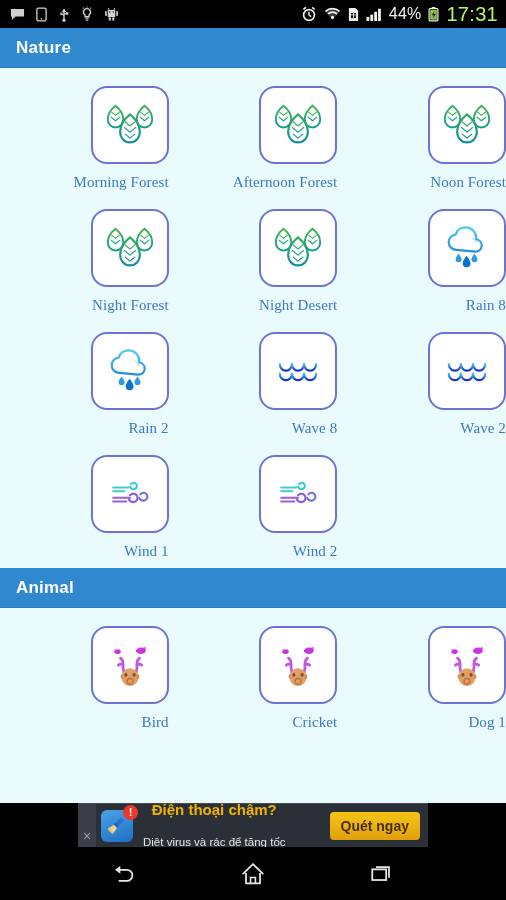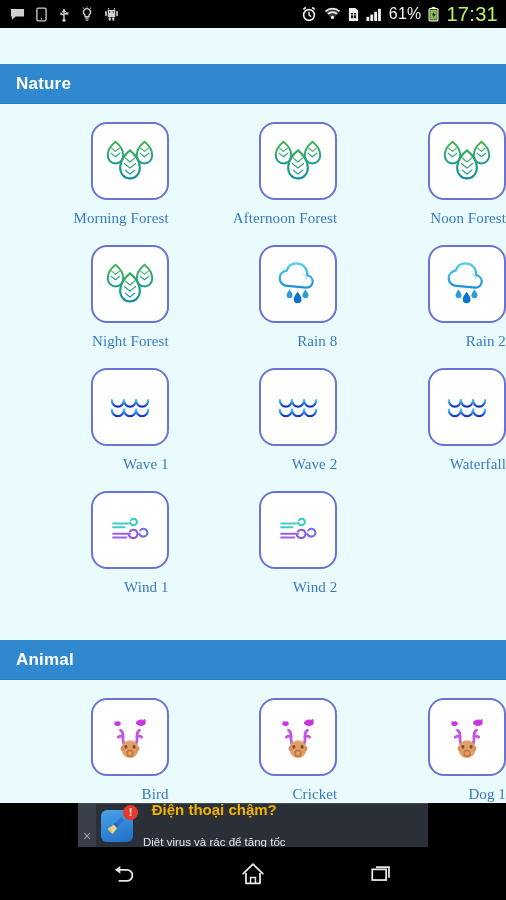--- a/index.html
+++ b/index.html
@@ -18,21 +18,21 @@
   }
   .sb-left{ display:flex; align-items:center; gap:11px; }
   .sb-right{ margin-left:auto; display:flex; align-items:center; gap:7px; }
   .sb-ico{ display:block; line-height:0; }
   .sb-text{ font-size:16px; color:#f2f2f2; letter-spacing:0.2px; }
   .sb-clock{ font-size:20px; color:#bef264; letter-spacing:0.3px; }
 
   
   .section-header{
     height:40px; background:#3089ce; display:flex; align-items:center;
-    padding-left:16px; border-bottom:1px solid #2a7cbb;margin-top:36px;
+    padding-left:16px; border-bottom:1px solid #2a7cbb;
   }
   .section-header .title{
     color:#ffffff; font-size:17px; font-weight:bold; letter-spacing:0.2px;
   }
 
   
   .content{ position:absolute; top:28px; left:0; right:0; bottom:97px; overflow:hidden; }
   .grid{ display:flex; flex-wrap:wrap; padding:8px 0 0 0; }
   .cell{
     width:33.333%; display:flex; flex-direction:column; align-items:flex-end;
@@ -160,21 +160,21 @@
         </svg>
     </span>
     <span class="sb-ico">
       <svg width="16" height="15" viewBox="0 0 17 15">
           <rect x="0.5" y="10" width="3" height="4.4" fill="#f2f2f2"></rect>
           <rect x="4.6" y="7.6" width="3" height="6.8" fill="#f2f2f2"></rect>
           <rect x="8.7" y="4.6" width="3" height="9.8" fill="#f2f2f2"></rect>
           <rect x="12.8" y="1.4" width="3" height="13" fill="#f2f2f2"></rect>
         </svg>
     </span>
-    <span class="sb-text">61%</span>
+    <span class="sb-text">44%</span>
     <span class="sb-ico">
       <svg width="11" height="16" viewBox="0 0 12 16">
           <rect x="4" y="0.4" width="4" height="1.6" fill="#f2f2f2"></rect>
           <rect x="1.2" y="2" width="9.6" height="13.4" rx="1" fill="none" stroke="#f2f2f2" stroke-width="1.3"></rect>
           <rect x="2.4" y="3.2" width="7.2" height="11" fill="#8bc34a"></rect>
           <path d="M6.9 4.6L4.3 9.4h2l-0.9 3.6 3.1-5.1H6.3z" fill="#1a1a1a"></path>
         </svg>
     </span>
     <span class="sb-clock">17:31</span>
   </div>
@@ -275,20 +275,40 @@
               <path d="M30 19c6.4 5.2 10.2 11.6 10.2 18 0 6.4-4.6 11-10.2 11s-10.2-4.6-10.2-11c0-6.4 3.8-12.8 10.2-18z" stroke="url(#lf2)" stroke-width="2.2"></path>
               <path d="M30 48V24" stroke="url(#lf2)" stroke-width="1.4"></path>
               <path d="M30 31l-5-4.2M30 31l5-4.2M30 37.4l-5.8-4.8M30 37.4l5.8-4.8M30 43.6l-5-4.2M30 43.6l5-4.2" stroke="url(#lf2)" stroke-width="1.2"></path>
             </g>
           </svg>
         </span>
       </div>
       <div class="label">Night Forest</div>
     </div>
 
+    <div class="cell">
+      <div class="tile">
+        <span>
+          <svg width="58" height="58" viewBox="0 0 60 60">
+            <g fill="none" stroke-width="2" stroke-linecap="round">
+              <path d="M15 10c5 4 8 9 8 14 0 5-3.6 8.6-8 8.6S7 29 7 24c0-5 3-10 8-14z" stroke="url(#lf1)"></path>
+              <path d="M15 32.6V14" stroke="url(#lf1)" stroke-width="1.3"></path>
+              <path d="M15 20l-4-3.4M15 20l4-3.4M15 25.6l-4.6-3.8M15 25.6l4.6-3.8" stroke="url(#lf1)" stroke-width="1.1"></path>
+              <path d="M45 10c5 4 8 9 8 14 0 5-3.6 8.6-8 8.6S37 29 37 24c0-5 3-10 8-14z" stroke="url(#lf1)"></path>
+              <path d="M45 32.6V14" stroke="url(#lf1)" stroke-width="1.3"></path>
+              <path d="M45 20l-4-3.4M45 20l4-3.4M45 25.6l-4.6-3.8M45 25.6l4.6-3.8" stroke="url(#lf1)" stroke-width="1.1"></path>
+              <path d="M30 19c6.4 5.2 10.2 11.6 10.2 18 0 6.4-4.6 11-10.2 11s-10.2-4.6-10.2-11c0-6.4 3.8-12.8 10.2-18z" stroke="url(#lf2)" stroke-width="2.2"></path>
+              <path d="M30 48V24" stroke="url(#lf2)" stroke-width="1.4"></path>
+              <path d="M30 31l-5-4.2M30 31l5-4.2M30 37.4l-5.8-4.8M30 37.4l5.8-4.8M30 43.6l-5-4.2M30 43.6l5-4.2" stroke="url(#lf2)" stroke-width="1.2"></path>
+            </g>
+          </svg>
+        </span>
+      </div>
+      <div class="label">Night Desert</div>
+    </div>
 
     <div class="cell">
       <div class="tile">
         <span>
           <svg width="56" height="56" viewBox="0 0 60 60">
             <defs>
               <linearGradient id="rc" x1="0" y1="0" x2="0" y2="1">
                 <stop offset="0%" stop-color="#54cfe8"></stop>
                   <stop offset="100%" stop-color="#1f8fdc"></stop>
               </linearGradient>
@@ -333,58 +353,41 @@
               <path d="M9 22c0 4.4 3.1 7.6 7 7.6s7-3.2 7-7.6"></path>
               <path d="M23 22c0 4.4 3.1 7.6 7 7.6s7-3.2 7-7.6"></path>
               <path d="M37 22c0 4.4 3.1 7.6 7 7.6s7-3.2 7-7.6"></path>
               <path d="M9 33c0 4.4 3.1 7.6 7 7.6s7-3.2 7-7.6"></path>
               <path d="M23 33c0 4.4 3.1 7.6 7 7.6s7-3.2 7-7.6"></path>
               <path d="M37 33c0 4.4 3.1 7.6 7 7.6s7-3.2 7-7.6"></path>
             </g>
           </svg>
         </span>
       </div>
-      <div class="label">Wave 1</div>
+      <div class="label">Wave 8</div>
     </div>
 
     <div class="cell">
       <div class="tile">
         <span>
           <svg width="52" height="52" viewBox="0 0 60 60">
             <g fill="none" stroke="url(#wv)" stroke-width="2.6" stroke-linecap="round">
               <path d="M9 22c0 4.4 3.1 7.6 7 7.6s7-3.2 7-7.6"></path>
               <path d="M23 22c0 4.4 3.1 7.6 7 7.6s7-3.2 7-7.6"></path>
               <path d="M37 22c0 4.4 3.1 7.6 7 7.6s7-3.2 7-7.6"></path>
               <path d="M9 33c0 4.4 3.1 7.6 7 7.6s7-3.2 7-7.6"></path>
               <path d="M23 33c0 4.4 3.1 7.6 7 7.6s7-3.2 7-7.6"></path>
               <path d="M37 33c0 4.4 3.1 7.6 7 7.6s7-3.2 7-7.6"></path>
             </g>
           </svg>
         </span>
       </div>
       <div class="label">Wave 2</div>
     </div>
 
-    <div class="cell">
-      <div class="tile">
-        <span>
-          <svg width="52" height="52" viewBox="0 0 60 60">
-            <g fill="none" stroke="url(#wv)" stroke-width="2.6" stroke-linecap="round">
-              <path d="M9 22c0 4.4 3.1 7.6 7 7.6s7-3.2 7-7.6"></path>
-              <path d="M23 22c0 4.4 3.1 7.6 7 7.6s7-3.2 7-7.6"></path>
-              <path d="M37 22c0 4.4 3.1 7.6 7 7.6s7-3.2 7-7.6"></path>
-              <path d="M9 33c0 4.4 3.1 7.6 7 7.6s7-3.2 7-7.6"></path>
-              <path d="M23 33c0 4.4 3.1 7.6 7 7.6s7-3.2 7-7.6"></path>
-              <path d="M37 33c0 4.4 3.1 7.6 7 7.6s7-3.2 7-7.6"></path>
-            </g>
-          </svg>
-        </span>
-      </div>
-      <div class="label">Waterfall</div>
-    </div>
 
     <div class="cell">
       <div class="tile">
         <span>
           <svg width="56" height="56" viewBox="0 0 60 60">
             <g fill="none" stroke-linecap="round" stroke-width="2.2">
               <path d="M12 23h16" stroke="#3ecfc8"></path>
               <path d="M12 27h12" stroke="#3ecfc8"></path>
               <path d="M31 19.5a3.5 3.5 0 1 1 3 5.4c-2 0-3.4-1.2-4-2.6" stroke="#36c9cf"></path>
               <path d="M12 34h18" stroke="#9b5fe0"></path>
@@ -522,20 +525,21 @@
           <path d="M5.2 15l1.2 1.2M7 13.6l1.3 1.3M8.8 12.3l1.3 1.3M4.2 16.6l1.2 1.2" stroke="#c9a95a" stroke-width="0.9"></path>
           <path d="M3.6 17.2l1.6-1.6 4.4 4.4-1.6 1.6z" fill="#e0c070"></path>
         </svg>
       </div>
       <div class="ad-badge">!</div>
     </div>
     <div class="ad-text">
       <div class="ad-title">Điện thoại chậm?</div>
       <div class="ad-sub">Diệt virus và rác để tăng tốc</div>
     </div>
+    <div class="ad-cta">Quét ngay</div>
   </div>
 </div>
 
 <div class="navbar">
   <div class="nav-btn">
     <svg width="28" height="26" viewBox="0 0 30 28">
       <path d="M7 9.5h11a6 6 0 0 1 0 12h-8" fill="none" stroke="#e8e8e8" stroke-width="1.9" stroke-linecap="round"></path>
       <path d="M11 5.4L5.4 9.5 11 13.6z" fill="#e8e8e8"></path>
     </svg>
   </div>

